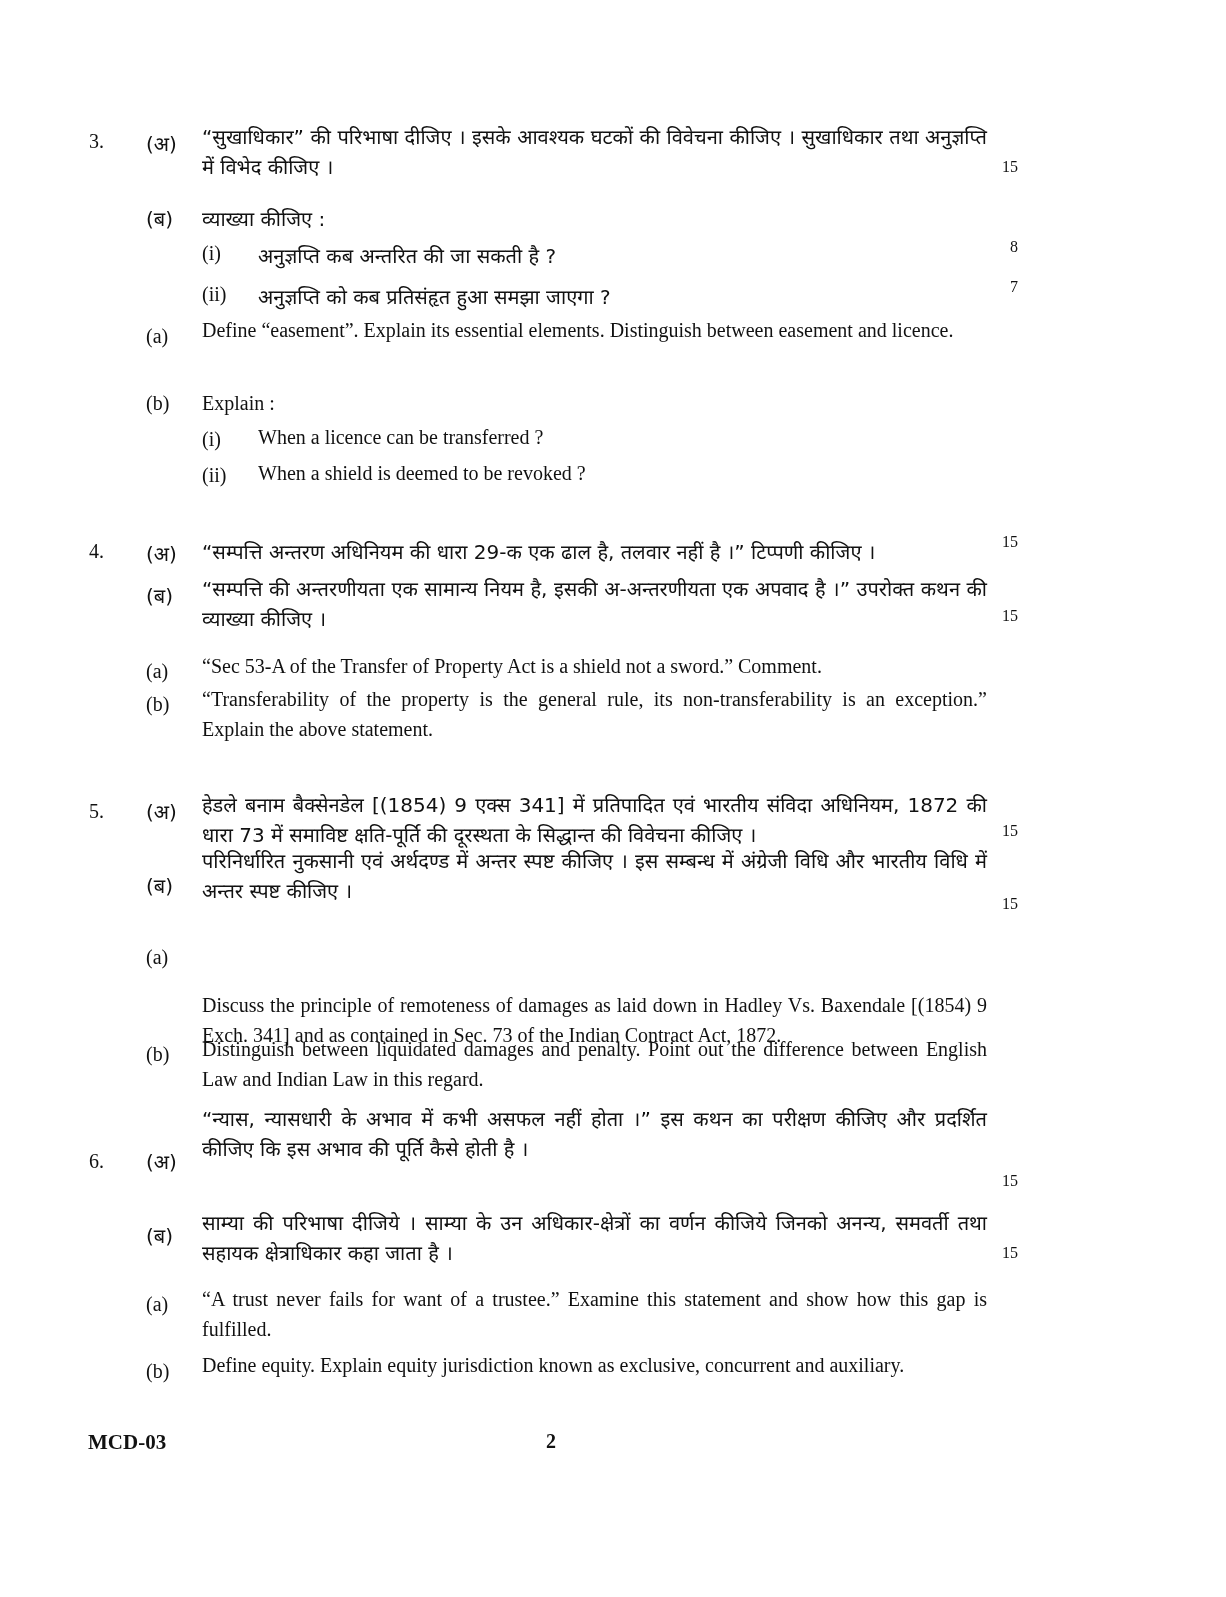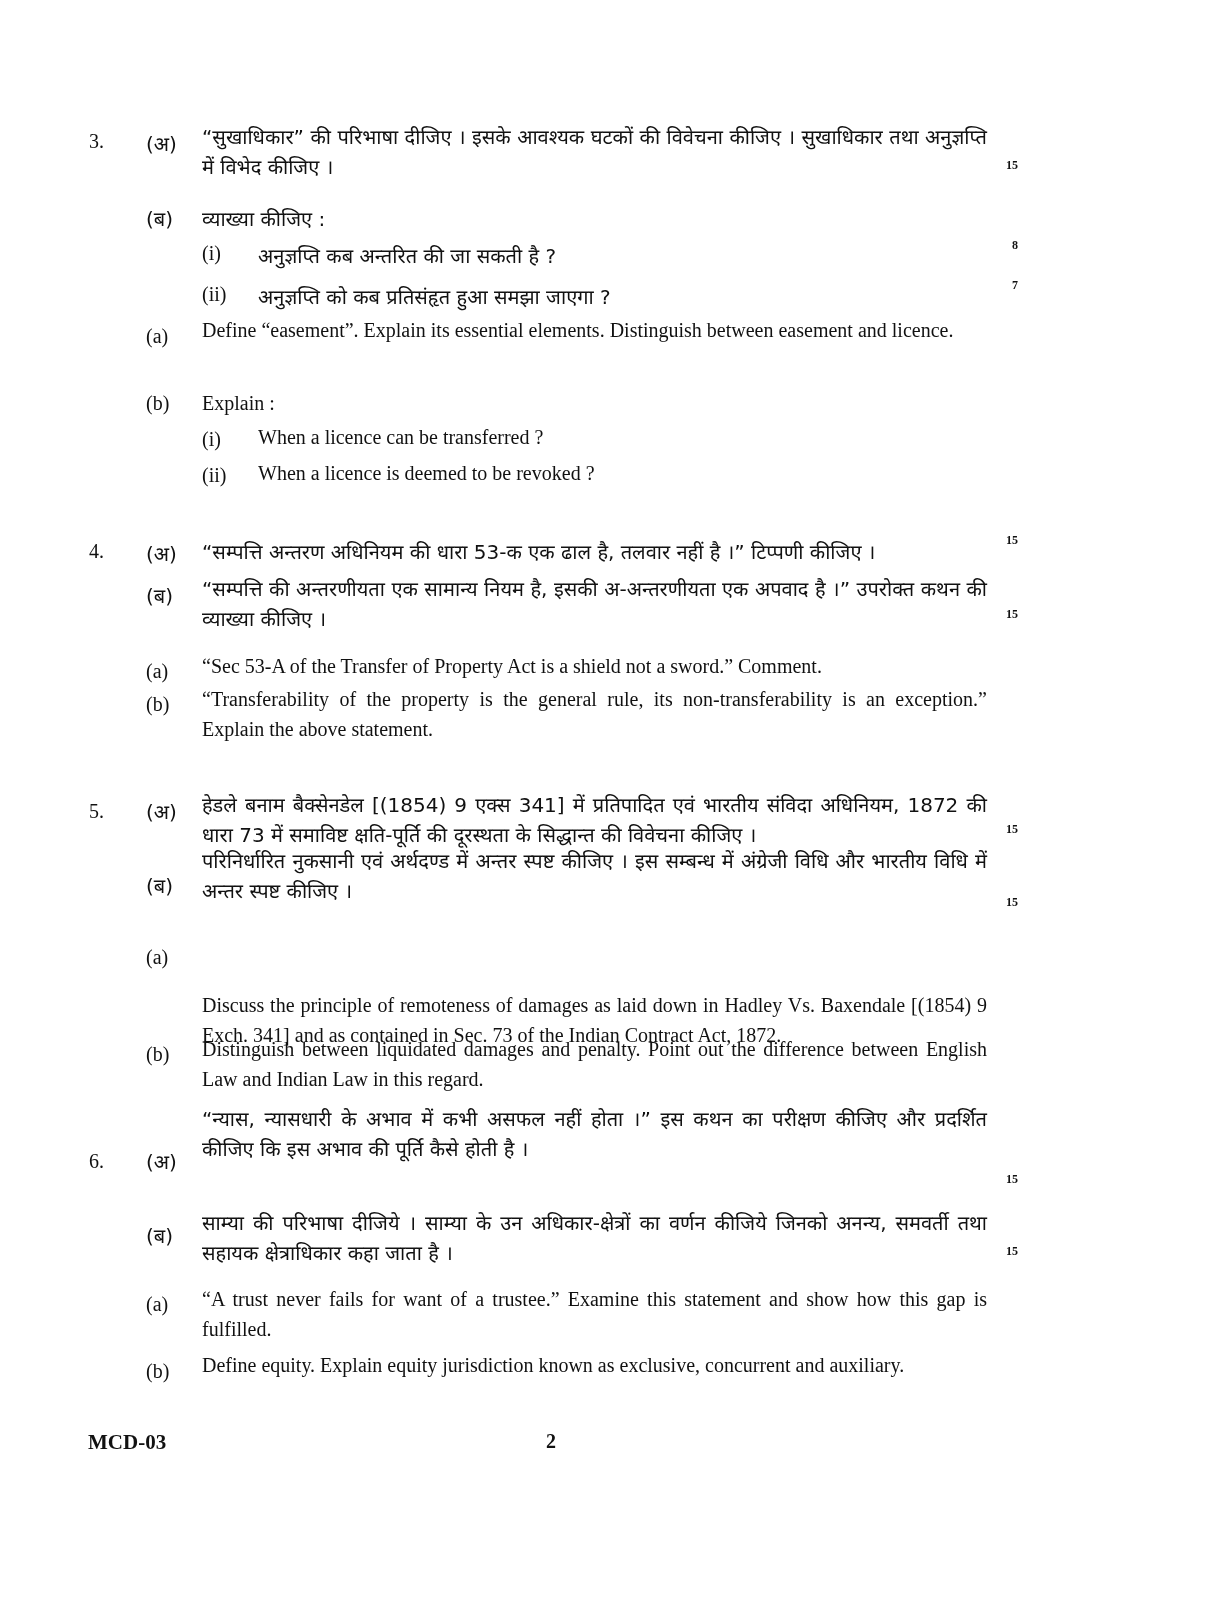--- a/index.html
+++ b/index.html
@@ -2,21 +2,21 @@
 <html><head>
 <meta charset="utf-8">
 <style>
   html, body { margin:0; padding:0; }
   body { width:1226px; height:1597px; background:#ffffff; position:relative; overflow:hidden;
          font-family:"Liberation Serif","DejaVu Serif",serif; color:#111; }
   .hi { font-family:"DejaVu Sans",sans-serif; font-size:17px; }
   .num { position:absolute; left:89px; font-size:20px; }
   .lbl { position:absolute; left:146px; font-size:20px; }
   .sublbl { position:absolute; left:202px; font-size:20px; }
-  .mark { position:absolute; right:208px; font-weight:bold; font-size:12px; text-align:right; }
+  .mark { position:absolute; right:208px; font-weight:normal; font-size:16px; text-align:right; }
   .text { position:absolute; left:202px; font-size:20px; }
   .subtext { position:absolute; left:258px; font-size:20px; }
   .wrap { white-space:normal; width:785px; line-height:30px; text-align:justify; }
   .footer-code { position:absolute; left:88px; top:1430px; font-weight:bold; font-size:21px;text-align:center; }
   .footer-page { position:absolute; left:546px; top:1430px; font-weight:bold; font-size:20px; }
 </style>
 </head>
 <body>
 
 <div>
@@ -39,27 +39,27 @@
   <span class="lbl" style="top:325px">(a)</span>
   <div class="text wrap" style="top:315px">Define “easement”. Explain its essential elements. Distinguish between easement and licence.</div>
 
   <span class="lbl" style="top:392px">(b)</span>
   <span class="text" style="top:392px">Explain :</span>
 
   <span class="sublbl" style="top:428px">(i)</span>
   <span class="subtext" style="top:426px">When a licence can be transferred ?</span>
 
   <span class="sublbl" style="top:464px">(ii)</span>
-  <span class="subtext" style="top:462px">When a licence is deemed to be revoked ?</span>
+  <span class="subtext" style="top:462px">When a shield is deemed to be revoked ?</span>
 </div>
 
 <div>
   <span class="num" style="top:540px">4.</span>
   <span class="lbl hi" style="top:540px">(अ)</span>
-  <span class="text hi" style="top:538px">“सम्पत्ति अन्तरण अधिनियम की धारा 53-क एक ढाल है, तलवार नहीं है ।” टिप्पणी कीजिए ।</span>
+  <span class="text hi" style="top:538px">“सम्पत्ति अन्तरण अधिनियम की धारा 29-क एक ढाल है, तलवार नहीं है ।” टिप्पणी कीजिए ।</span>
   <span class="mark" style="top:533px">15</span>
 
   <span class="lbl hi" style="top:582px">(ब)</span>
   <div class="text hi wrap" style="top:574px">“सम्पत्ति की अन्तरणीयता एक सामान्य नियम है, इसकी अ-अन्तरणीयता एक अपवाद है ।” उपरोक्त कथन की व्याख्या कीजिए ।</div>
   <span class="mark" style="top:607px">15</span>
 
   <span class="lbl" style="top:660px">(a)</span>
   <span class="text" style="top:655px">“Sec 53-A of the Transfer of Property Act is a shield not a sword.” Comment.</span>
 
   <span class="lbl" style="top:693px">(b)</span>

